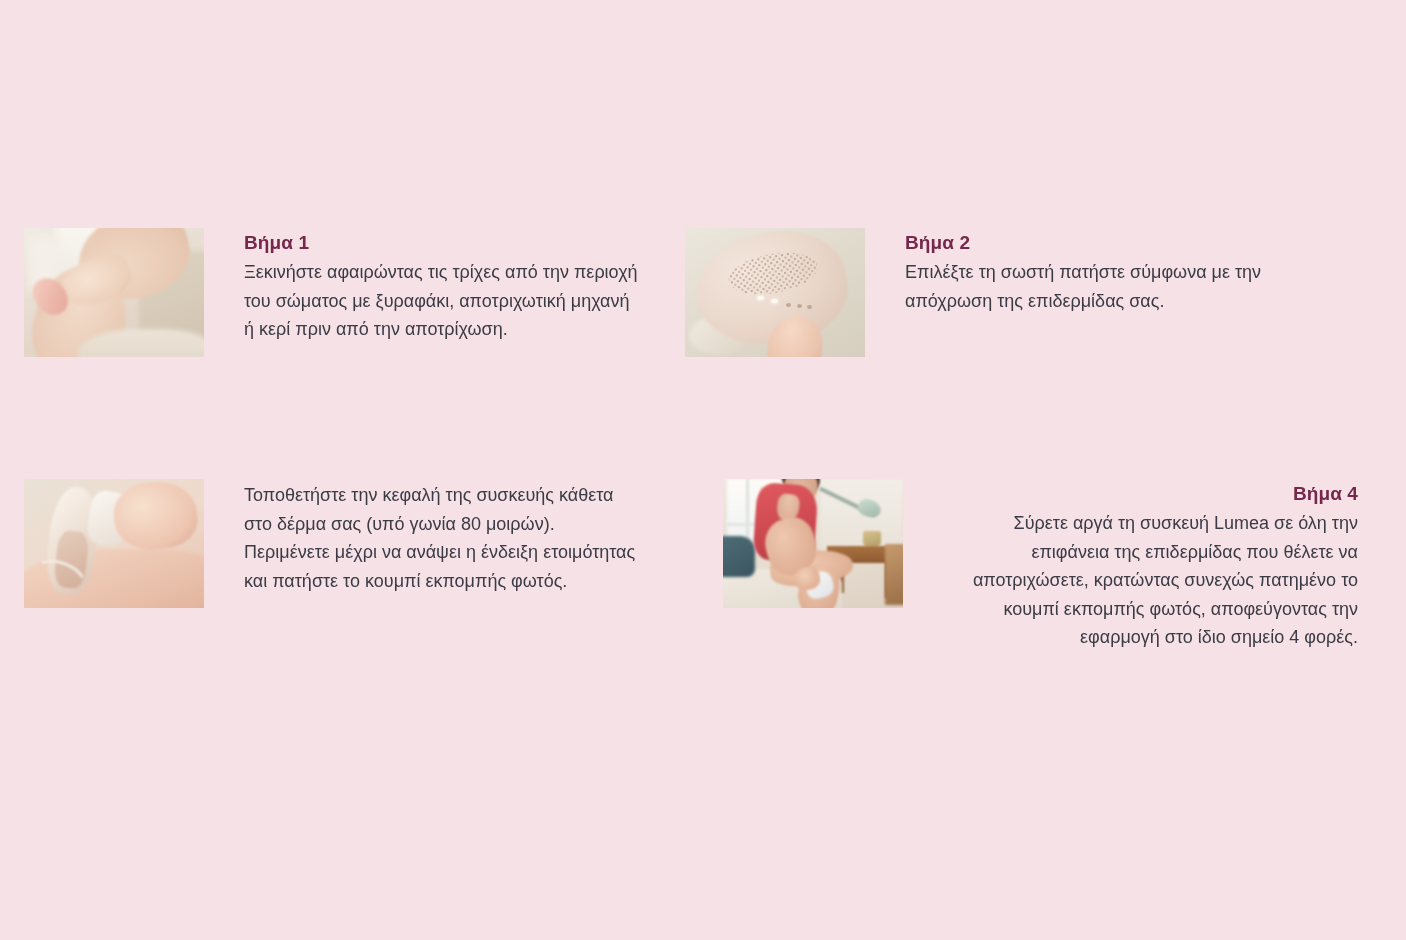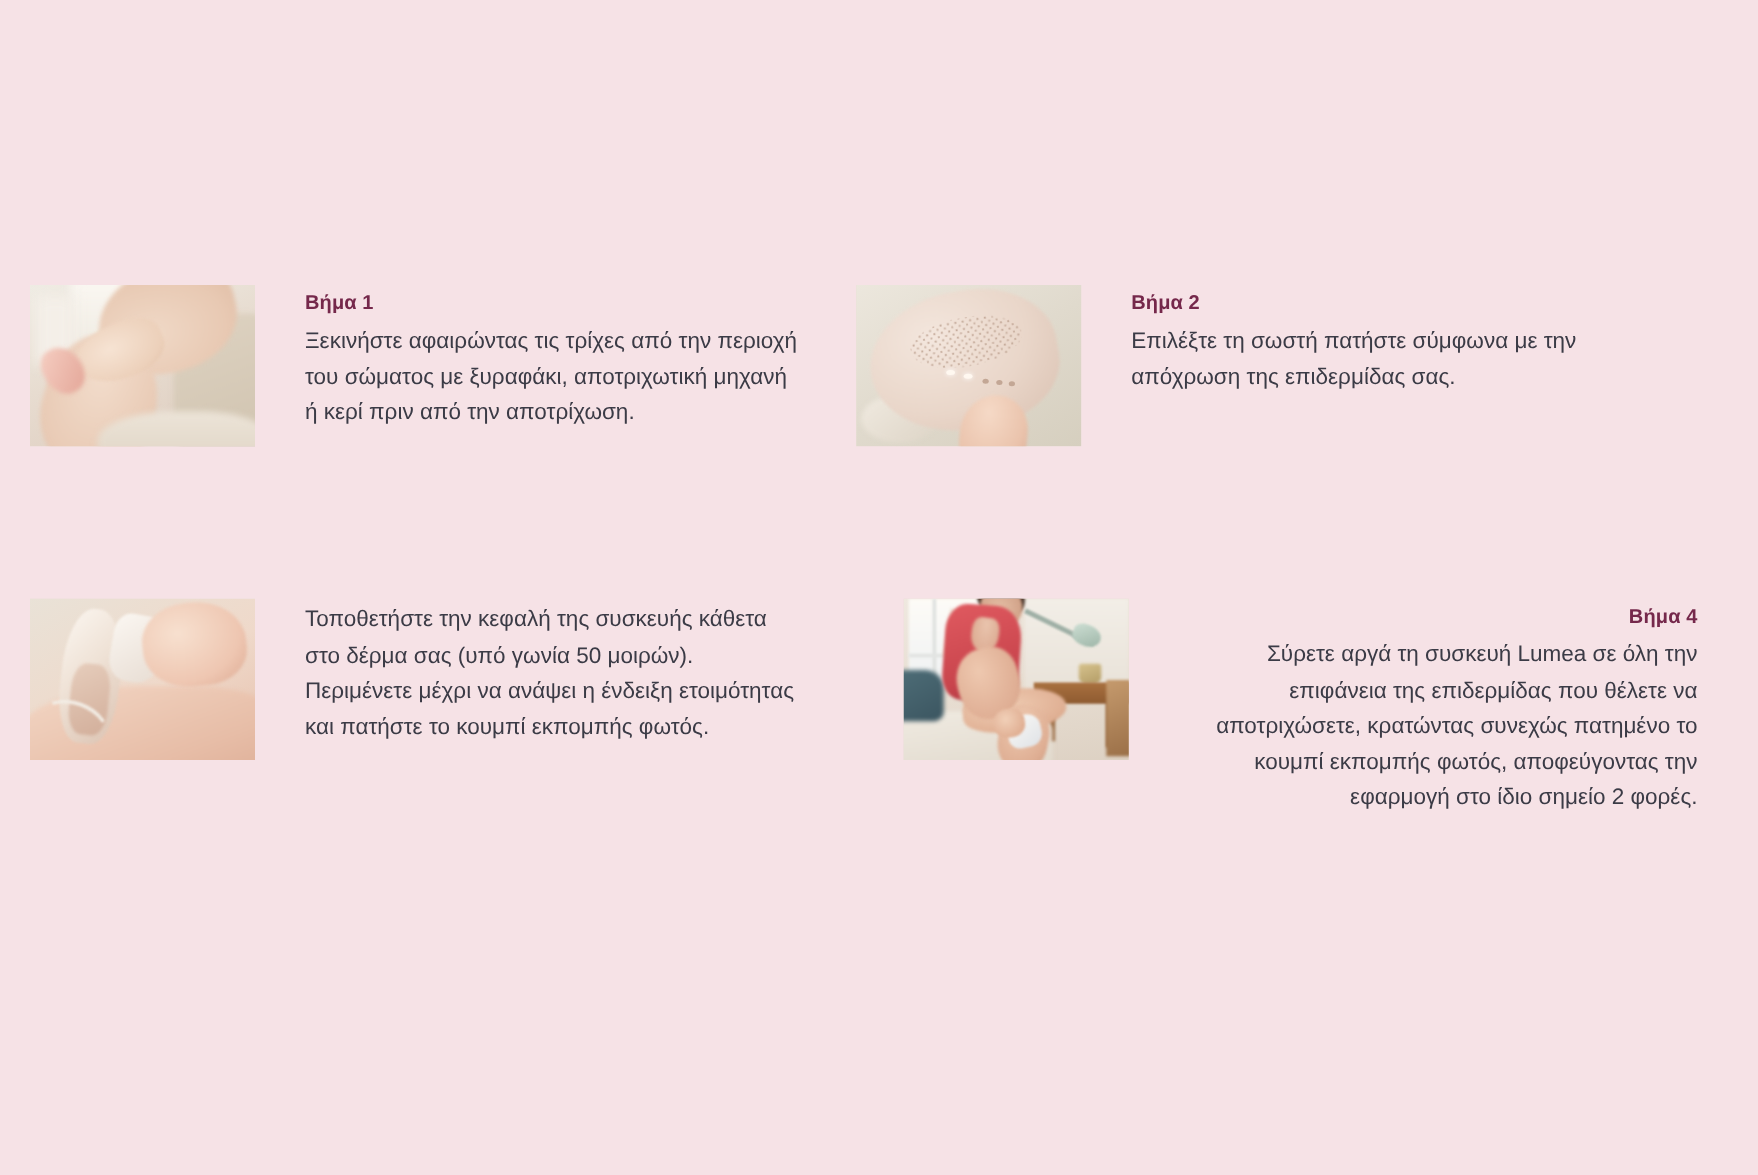--- a/index.html
+++ b/index.html
@@ -44,21 +44,21 @@
     background: #e8dfd4;
   }
 
   .step-body {
     margin-left: 40px;
     padding-top: 2px;
   }
 
   .step-title {
     margin: 0 0 2px 0;
-    font-size: 16px;
+    font-size: 19px;
     line-height: 26px;
     font-weight: bold;
     color: #75284b;
     letter-spacing: 0.1px;
   }
 
   .step-text {
     margin: 0;
     font-size: 18px;
     line-height: 28.5px;
@@ -406,21 +406,21 @@
       <div class="ph thumb-applying">
         <i class="skin"></i>
           <i class="shell"></i>
           <i class="shellface"></i>
         <i class="grip"></i>
           <i class="hand3"></i>
           <i class="cord"></i>
       </div>
     </div>
     <div class="step-body">
-      <p class="step-text">Τοποθετήστε την κεφαλή της συσκευής κάθετα στο δέρμα σας (υπό γωνία 50 μοιρών). Περιμένετε μέχρι να ανάψει η ένδειξη ετοιμότητας και πατήστε το κουμπί εκπομπής φωτός.</p>
+      <p class="step-text">Τοποθετήστε την κεφαλή της συσκευής κάθετα στο δέρμα σας (υπό γωνία 80 μοιρών). Περιμένετε μέχρι να ανάψει η ένδειξη ετοιμότητας και πατήστε το κουμπί εκπομπής φωτός.</p>
     </div>
   </div>
 
   <div class="step step-4">
     <div class="step-thumb" role="img" aria-label="Γυναίκα σε δωμάτιο που χρησιμοποιεί τη συσκευή Lumea στο πόδι της">
       <div class="ph thumb-room">
         <i class="window"></i>
           <i class="mullion"></i>
           <i class="sill"></i>
         <i class="wall"></i>
@@ -440,17 +440,17 @@
           <i class="neckline"></i>
         <i class="thigh4"></i>
           <i class="arm"></i>
           <i class="calf"></i>
         <i class="device4"></i>
           <i class="hand4"></i>
       </div>
     </div>
     <div class="step-body">
       <h3 class="step-title">Βήμα 4</h3>
-      <p class="step-text">Σύρετε αργά τη συσκευή Lumea σε όλη την επιφάνεια της επιδερμίδας που θέλετε να αποτριχώσετε, κρατώντας συνεχώς πατημένο το κουμπί εκπομπής φωτός, αποφεύγοντας την εφαρμογή στο ίδιο σημείο 2 φορές.</p>
+      <p class="step-text">Σύρετε αργά τη συσκευή Lumea σε όλη την επιφάνεια της επιδερμίδας που θέλετε να αποτριχώσετε, κρατώντας συνεχώς πατημένο το κουμπί εκπομπής φωτός, αποφεύγοντας την εφαρμογή στο ίδιο σημείο 4 φορές.</p>
     </div>
   </div>
 
 </div>
 
 </body></html>

